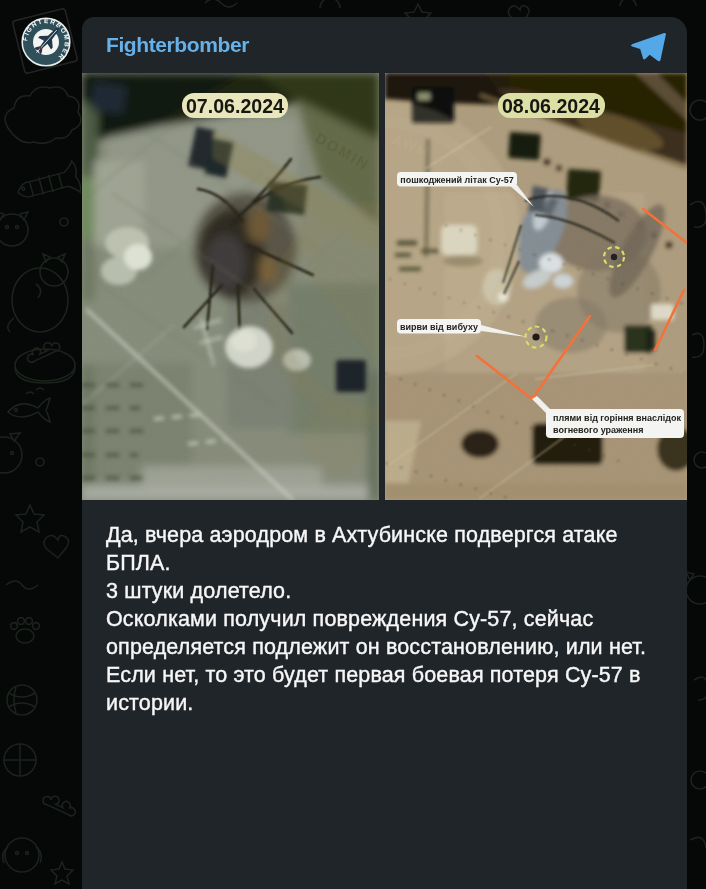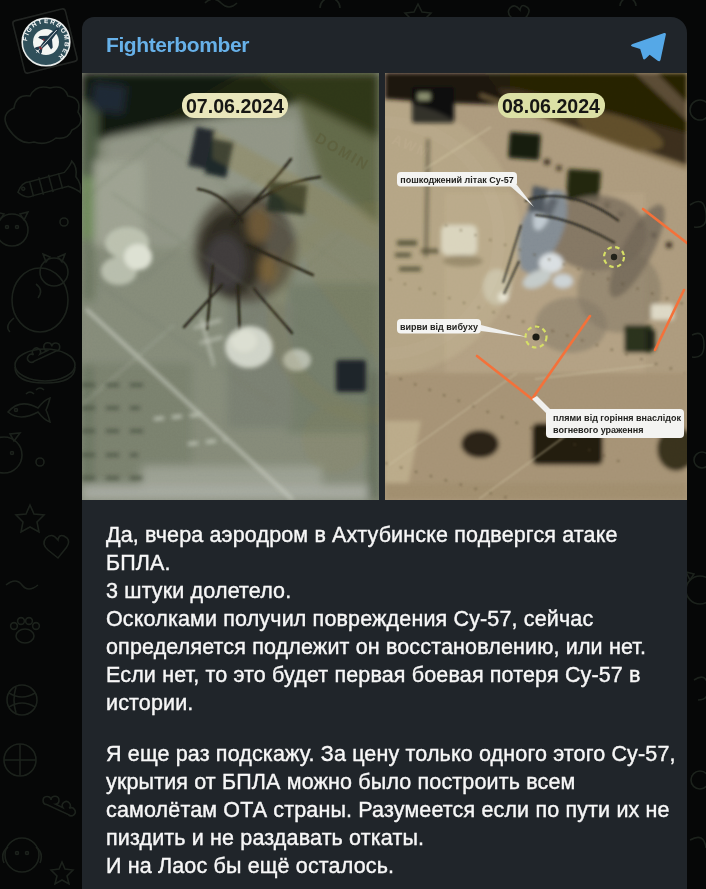--- a/index.html
+++ b/index.html
@@ -465,18 +465,13 @@
 
 <div class="abs" style="left:106px;top:521px;width:585px;font-size:21.5px;line-height:28px;color:#f7f7f7;font-weight:normal;letter-spacing:0.15px;-webkit-text-stroke:0.4px #f7f7f7;">
   <div>Да, вчера аэродром в Ахтубинске подвергся атаке<br>
   БПЛА.<br>
   3 штуки долетело.<br>
   Осколками получил повреждения Су-57, сейчас<br>
   определяется подлежит он восстановлению, или нет.<br>
   Если нет, то это будет первая боевая потеря Су-57 в<br>
   истории.</div>
   <div style="height:23px"></div>
-  <div>Я еще раз подскажу. За цену только одного этого Су-57,<br>
-  укрытия от БПЛА можно было построить всем<br>
-  самолётам ОТА страны. Разумеется если по пути их не<br>
-  пиздить и не раздавать откаты.<br>
-  И на Лаос бы ещё осталось.</div>
 </div>
 
 </body></html>

